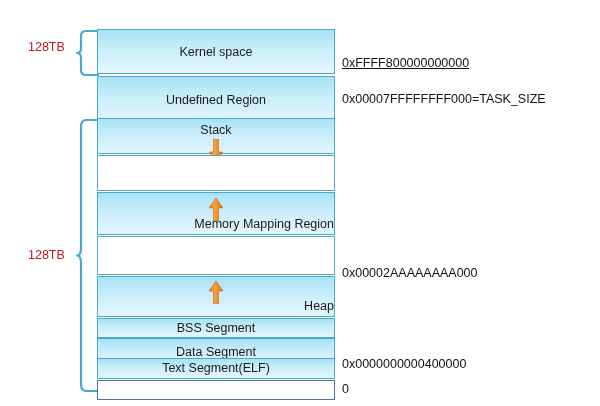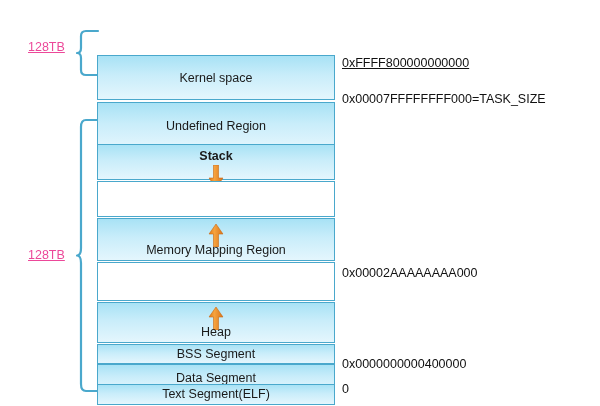--- a/index.html
+++ b/index.html
@@ -26,21 +26,20 @@
   .mem-box {
     position: absolute;
     left: 97px;
     width: 238px;
     box-sizing: border-box;
     border: 1px solid #4aa8cc;
     background: linear-gradient(to bottom, #a8e2f5 0%, #c9edfa 45%, #e4f6fd 100%);
     display: flex;
     align-items: center;
     justify-content: center;
-    margin-top: 26px;
   }
   .mem-box.gap {
     background: #ffffff;
     border: 1px solid #4aa8cc;
   }
   .mem-box.zero-box {
     background: #ffffff;
     border: 1px solid #4f6fa8;
   }
   .mem-label {
@@ -60,21 +59,21 @@
   .lbl-top {
     position: absolute;
     top: 5px;
     left: 0; right: 0;
     text-align: center;
   }
   .lbl-bottom {
     position: absolute;
     bottom: 4px;
     left: 0; right: 0;
-    text-align: center;
+    text-align: right;
   }
   .lbl-mid {
     position: absolute;
     top: 50%;
     transform: translateY(-50%);
     left: 0; right: 0;
     text-align: center;
   }
 
   
@@ -95,24 +94,23 @@
     font-size: 12.5px;
     color: #111111;
     white-space: nowrap;
     line-height: 1;
   }
 
   
   .brace-label {
     position: absolute;
     font-size: 12.5px;
-    color: #ec4899;
+    color: #b91c1c;
     white-space: nowrap;
     line-height: 1;
-    text-decoration: underline;
   }
   .brace-svg {
     position: absolute;
   }
 </style>
 </head>
 <body>
 
 <div id="diagram">
 
@@ -133,21 +131,21 @@
       <div class="mem-label lbl-mid">Kernel space</div>
     </div>
   </div>
 
   <div class="mem-box" style="top:76px; height:48px;">
     <div class="box-inner">
       <div class="mem-label lbl-mid">Undefined Region</div>
     </div>
   </div>
 
-  <div class="mem-box" style="top:118px; height:36px;font-weight:bold;">
+  <div class="mem-box" style="top:118px; height:36px;">
     <div class="box-inner">
       <div class="mem-label lbl-top">Stack</div>
       <svg class="arrow down-stack" viewBox="0 0 15 24">
         <defs>
           <linearGradient id="gdown" x1="0" y1="0" x2="1" y2="0">
             <stop offset="0%" stop-color="#e07b16"></stop>
             <stop offset="38%" stop-color="#f6a33f"></stop>
             <stop offset="100%" stop-color="#d9741a"></stop>
           </linearGradient>
         </defs>

